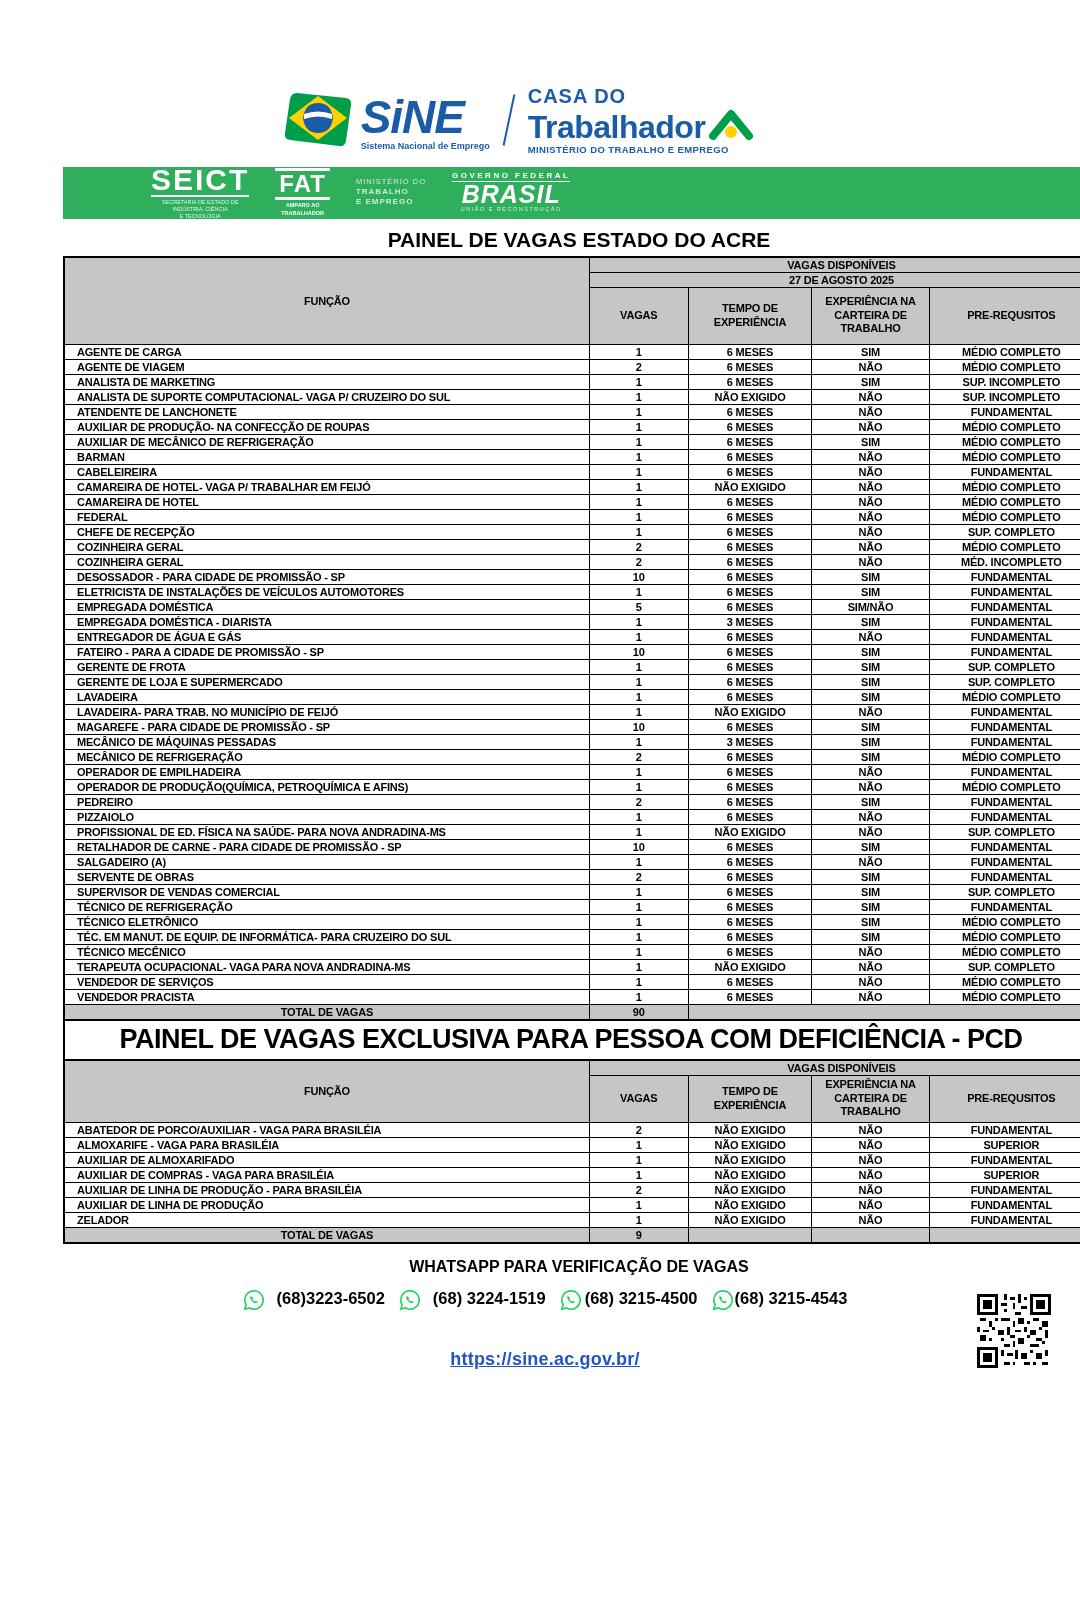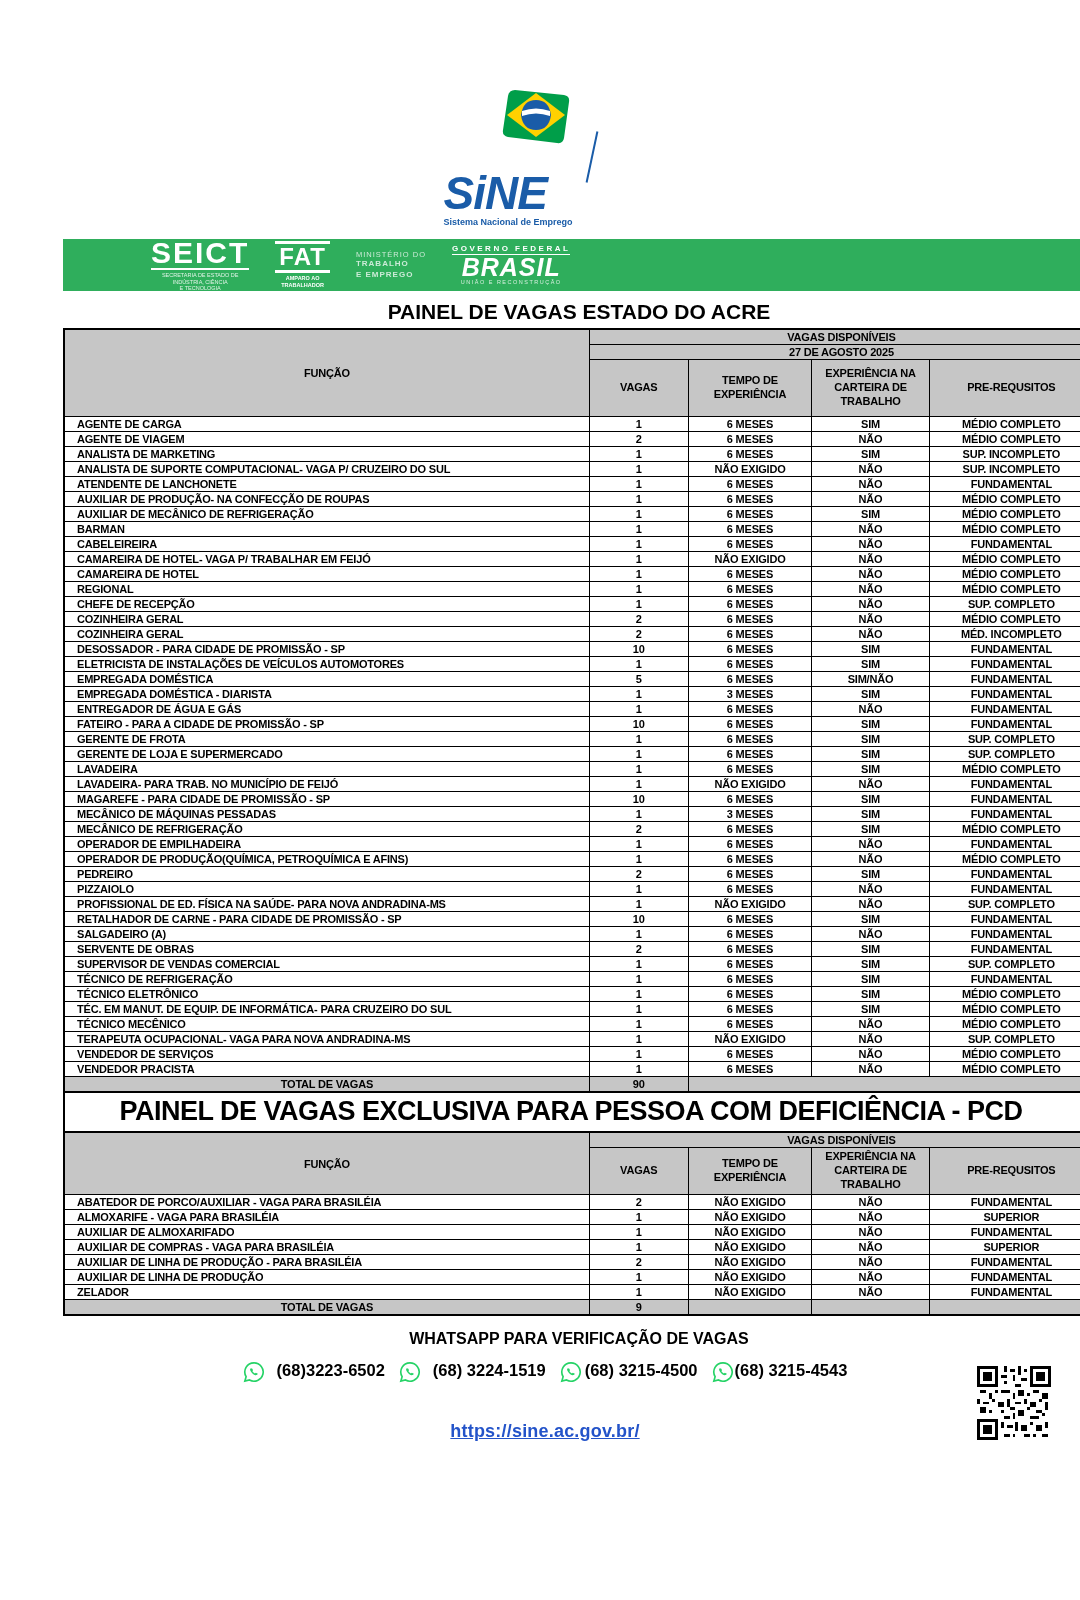--- a/index.html
+++ b/index.html
@@ -5,21 +5,21 @@
   html,body{margin:0;padding:0;}
   body{
     width:1080px;height:1600px;background:#fff;position:relative;
     font-family:"Liberation Sans", sans-serif;color:#000;overflow:hidden;
     -webkit-font-smoothing:antialiased;
   }
   .content{width:1032px;margin:12px auto 0 63px;}
 
   
   .logos{padding-top:86px;display:flex;justify-content:center;align-items:center;gap:10px;transform:translateX(-18px);}
-  .sine-wrap{display:flex;align-items:flex-end;gap:22px;flex-direction:column;}
+  .sine-wrap{display:flex;align-items:flex-end;gap:6px;}
   .sine-text{line-height:1;}
   .sine-name{font-size:46px;font-weight:900;color:#1a5ca8;letter-spacing:-1px;font-style:italic;}
   .sine-sub{font-size:9px;font-weight:bold;color:#1a5ca8;margin-top:2px;text-align:center;}
   .logo-divider{width:2px;height:52px;background:#1a5ca8;transform:rotate(12deg);margin:0 8px;}
   .casa{line-height:1;position:relative;padding-right:10px;}
   .casa-row{display:flex;align-items:flex-end;gap:6px;}
   .casa-l1{font-size:20px;color:#1a5ca8;letter-spacing:1px;font-weight:600;}
   .casa-l2{font-size:32px;font-weight:900;color:#1a5ca8;letter-spacing:-0.5px;}
   .casa-sub{font-size:9.5px;font-weight:bold;color:#1a5ca8;margin-top:2px;letter-spacing:0.4px;}
 
@@ -92,20 +92,33 @@
         <path d="M37 14 Q50 14 52 29 Q50 44 37 44 Q24 44 22 29 Q24 14 37 14 Z" fill="#1a5ca8"></path>
         <path d="M23 25 Q37 20 51 25 L51 30 Q37 25 23 30 Z" fill="#fff"></path>
       </svg>
     </span>
     <div class="sine-text">
       <div class="sine-name">SiNE</div>
       <div class="sine-sub">Sistema Nacional de Emprego</div>
     </div>
   </div>
   <div class="logo-divider"></div>
+  <div class="casa">
+    <div class="casa-l1">CASA DO</div>
+    <div class="casa-row">
+      <div class="casa-l2">Trabalhador</div>
+      <span style="margin-left:-2px;">
+        <svg width="44" height="34" viewBox="0 0 44 34">
+          <path d="M4 30 L22 8 L40 30" fill="none" stroke="#009e49" stroke-width="8" stroke-linecap="round" stroke-linejoin="round"></path>
+          <circle cx="22" cy="26" r="6" fill="#ffd100"></circle>
+        </svg>
+      </span>
+    </div>
+    <div class="casa-sub">MINISTÉRIO DO TRABALHO E EMPREGO</div>
+  </div>
 </div>
 
 <div class="content">
   <div class="banner">
     <div class="seict">
       <div class="seict-title">SEICT</div>
       <div class="seict-sub">
         <span>SECRETARIA DE ESTADO DE</span><br>
         <span>INDÚSTRIA, CIÊNCIA</span><br>
         <span>E TECNOLOGIA</span>
@@ -227,21 +240,21 @@
           <td class="cc">MÉDIO COMPLETO</td>
         </tr>
         <tr>
           <td class="cl">CAMAREIRA DE HOTEL</td>
           <td class="cc">1</td>
           <td class="cc">6 MESES</td>
           <td class="cc">NÃO</td>
           <td class="cc">MÉDIO COMPLETO</td>
         </tr>
         <tr>
-          <td class="cl">REGIONAL</td>
+          <td class="cl">FEDERAL</td>
           <td class="cc">1</td>
           <td class="cc">6 MESES</td>
           <td class="cc">NÃO</td>
           <td class="cc">MÉDIO COMPLETO</td>
         </tr>
         <tr>
           <td class="cl">CHEFE DE RECEPÇÃO</td>
           <td class="cc">1</td>
           <td class="cc">6 MESES</td>
           <td class="cc">NÃO</td>

